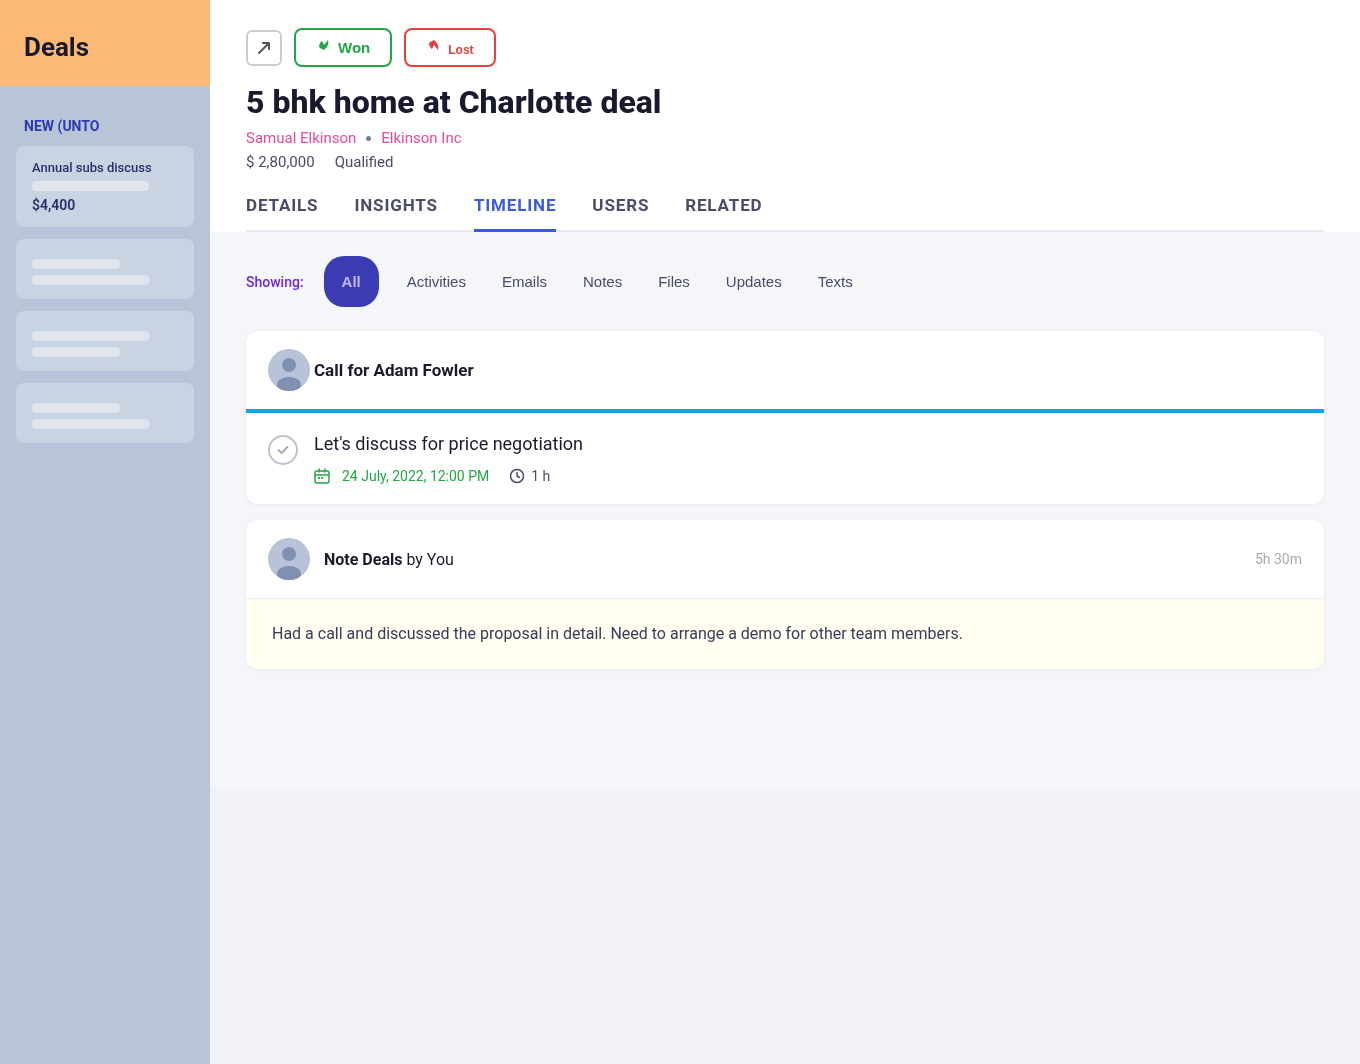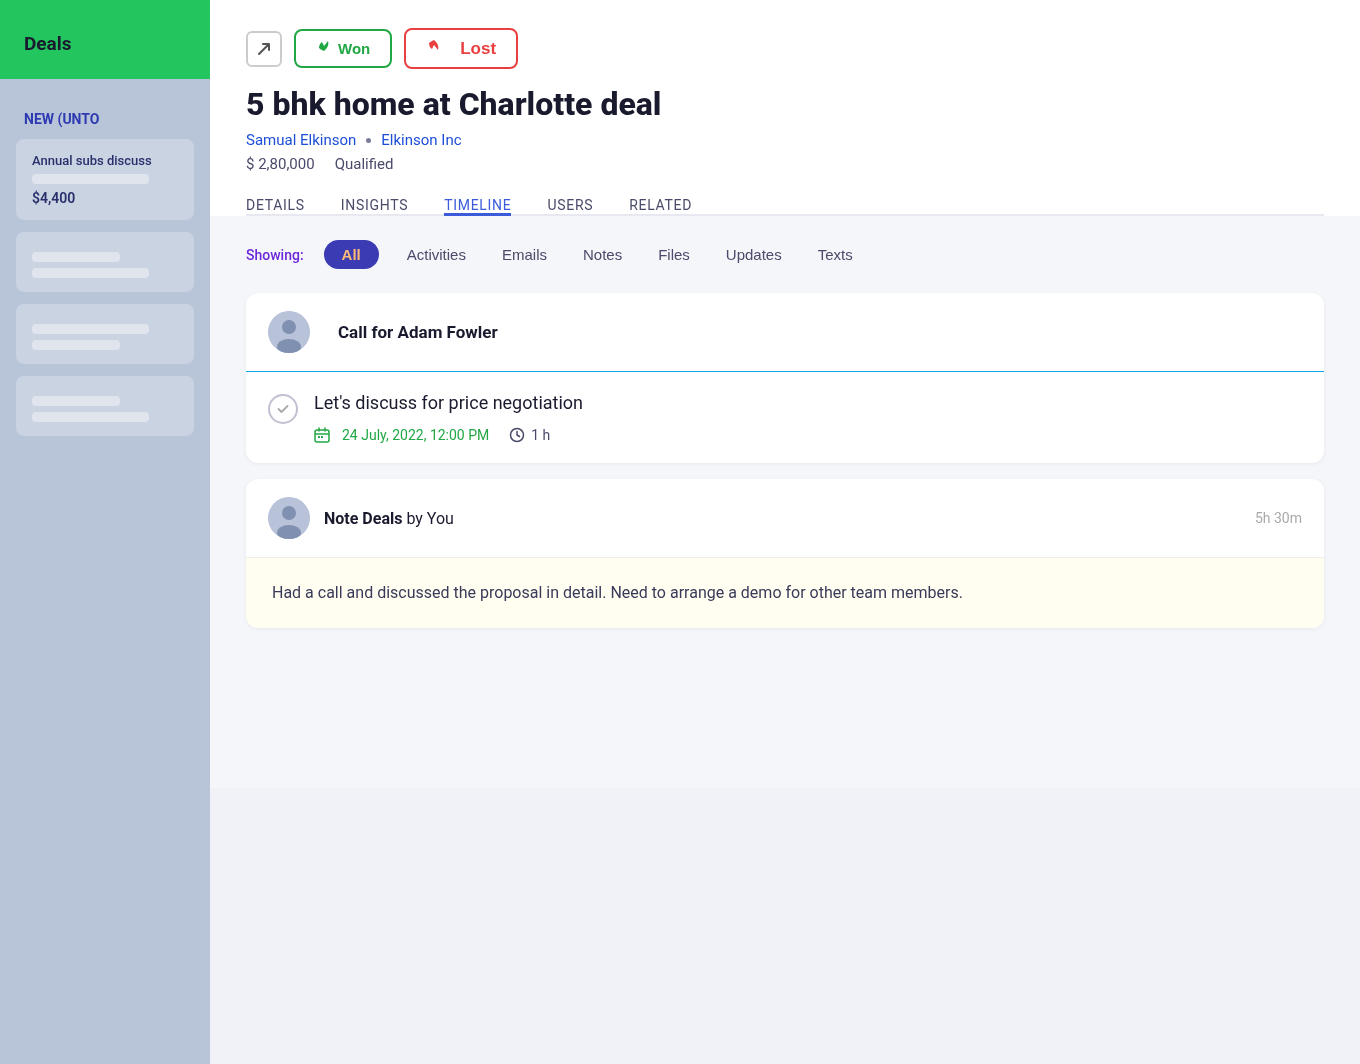--- a/index.html
+++ b/index.html
@@ -16,25 +16,25 @@
     .sidebar {
       width: 210px;
       min-width: 210px;
       background: #b8c4d8;
       height: 1064px;
       display: flex;
       flex-direction: column;
       padding: 0;
     }
     .sidebar-title {
-      font-size: 19px;
+      font-size: 26px;
       font-weight: 700;
       color: #1a1a2e;
       padding: 32px 24px 24px;
-      background: #22c55e;
+      background: #fdba74;
     }
     .sidebar-section-label {
       font-size: 14px;
       font-weight: 700;
       color: #2d3ab1;
       padding: 32px 24px 12px;
     }
     .sidebar-card {
       background: rgba(255,255,255,0.25);
       border-radius: 8px;
@@ -113,37 +113,37 @@
       display: flex;
       align-items: center;
       gap: 6px;
     }
     .btn-lost {
       border: 2px solid #e84040;
       color: #e84040;
       background: #fff;
       border-radius: 8px;
       padding: 8px 20px;
-      font-size: 17px;
+      font-size: 12px;
       font-weight: 600;
       cursor: pointer;
       display: flex;
       align-items: flex-end;
-      gap: 18px;
+      gap: 6px;
     }
     .deal-title {
       font-size: 32px;
       font-weight: 800;
       color: #1a1a2e;
       margin-bottom: 8px;
       line-height: 1.2;
     }
     .deal-meta {
       font-size: 15px;
-      color: #1d4ed8;
+      color: #ec4899;
       margin-bottom: 6px;
       display: flex;
       align-items: center;
       gap: 10px;
     }
     .deal-meta .dot {
       width: 5px;
       height: 5px;
       border-radius: 50%;
       background: #7a7a9a;
@@ -159,24 +159,25 @@
     }
 
     
     .nav-tabs {
       display: flex;
       gap: 36px;
       border-bottom: 2px solid #e8e8f0;
       padding: 0;
     }
     .nav-tab {
-      font-size: 14px;
-      font-weight: 400;
+      font-size: 17px;
+      font-weight: 700;
       color: #4a4a6a;
       letter-spacing: 0.05em;
+      padding-bottom: 14px;
       cursor: pointer;
       border-bottom: 3px solid transparent;
       margin-bottom: -2px;
       text-transform: uppercase;
     }
     .nav-tab.active {
       color: #3b5bdb;
       border-bottom: 3px solid #3b5bdb;
     }
 
@@ -205,40 +206,40 @@
       color: #4a4a6a;
       background: none;
       border: none;
       cursor: pointer;
       padding: 4px 8px;
       border-radius: 6px;
       font-weight: 500;
     }
     .filter-btn.active {
       background: #3b3bb3;
-      color: #fdba74;
+      color: #c4b5fd;
       border-radius: 20px;
-      padding: 6px 18px;
+      padding: 17px 18px;
       font-weight: 700;
     }
 
     
     .timeline-card {
       background: #fff;
       border-radius: 12px;
       margin-bottom: 16px;
       overflow: hidden;
       box-shadow: 0 1px 4px rgba(0,0,0,0.06);
     }
     .card-header {
       display: flex;
       align-items: center;
-      gap: 28px;
+      gap: 4px;
       padding: 18px 22px;
-      border-bottom: 1px solid #0ea5e9;
+      border-bottom: 4px solid #0ea5e9;
     }
     .avatar {
       width: 42px;
       height: 42px;
       border-radius: 50%;
       background: #c5cde8;
       overflow: hidden;
       flex-shrink: 0;
       display: flex;
       align-items: center;

